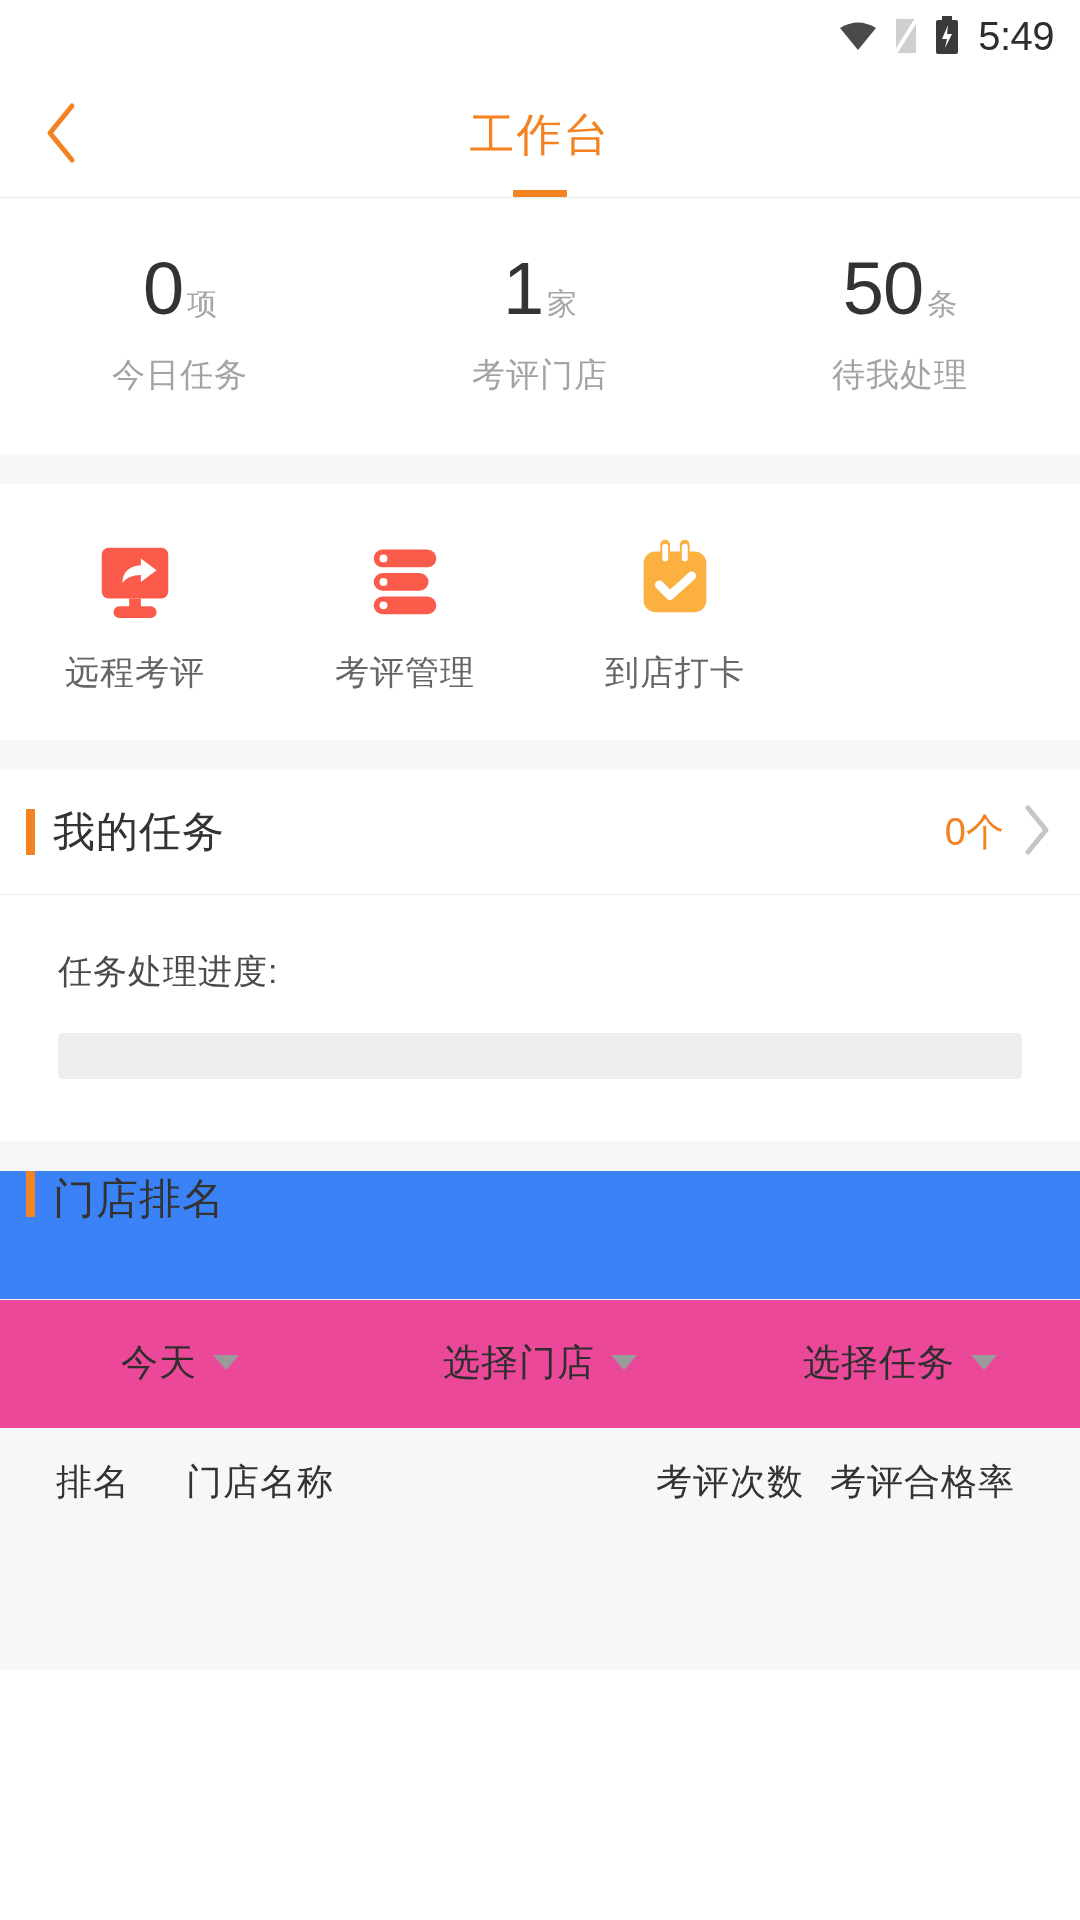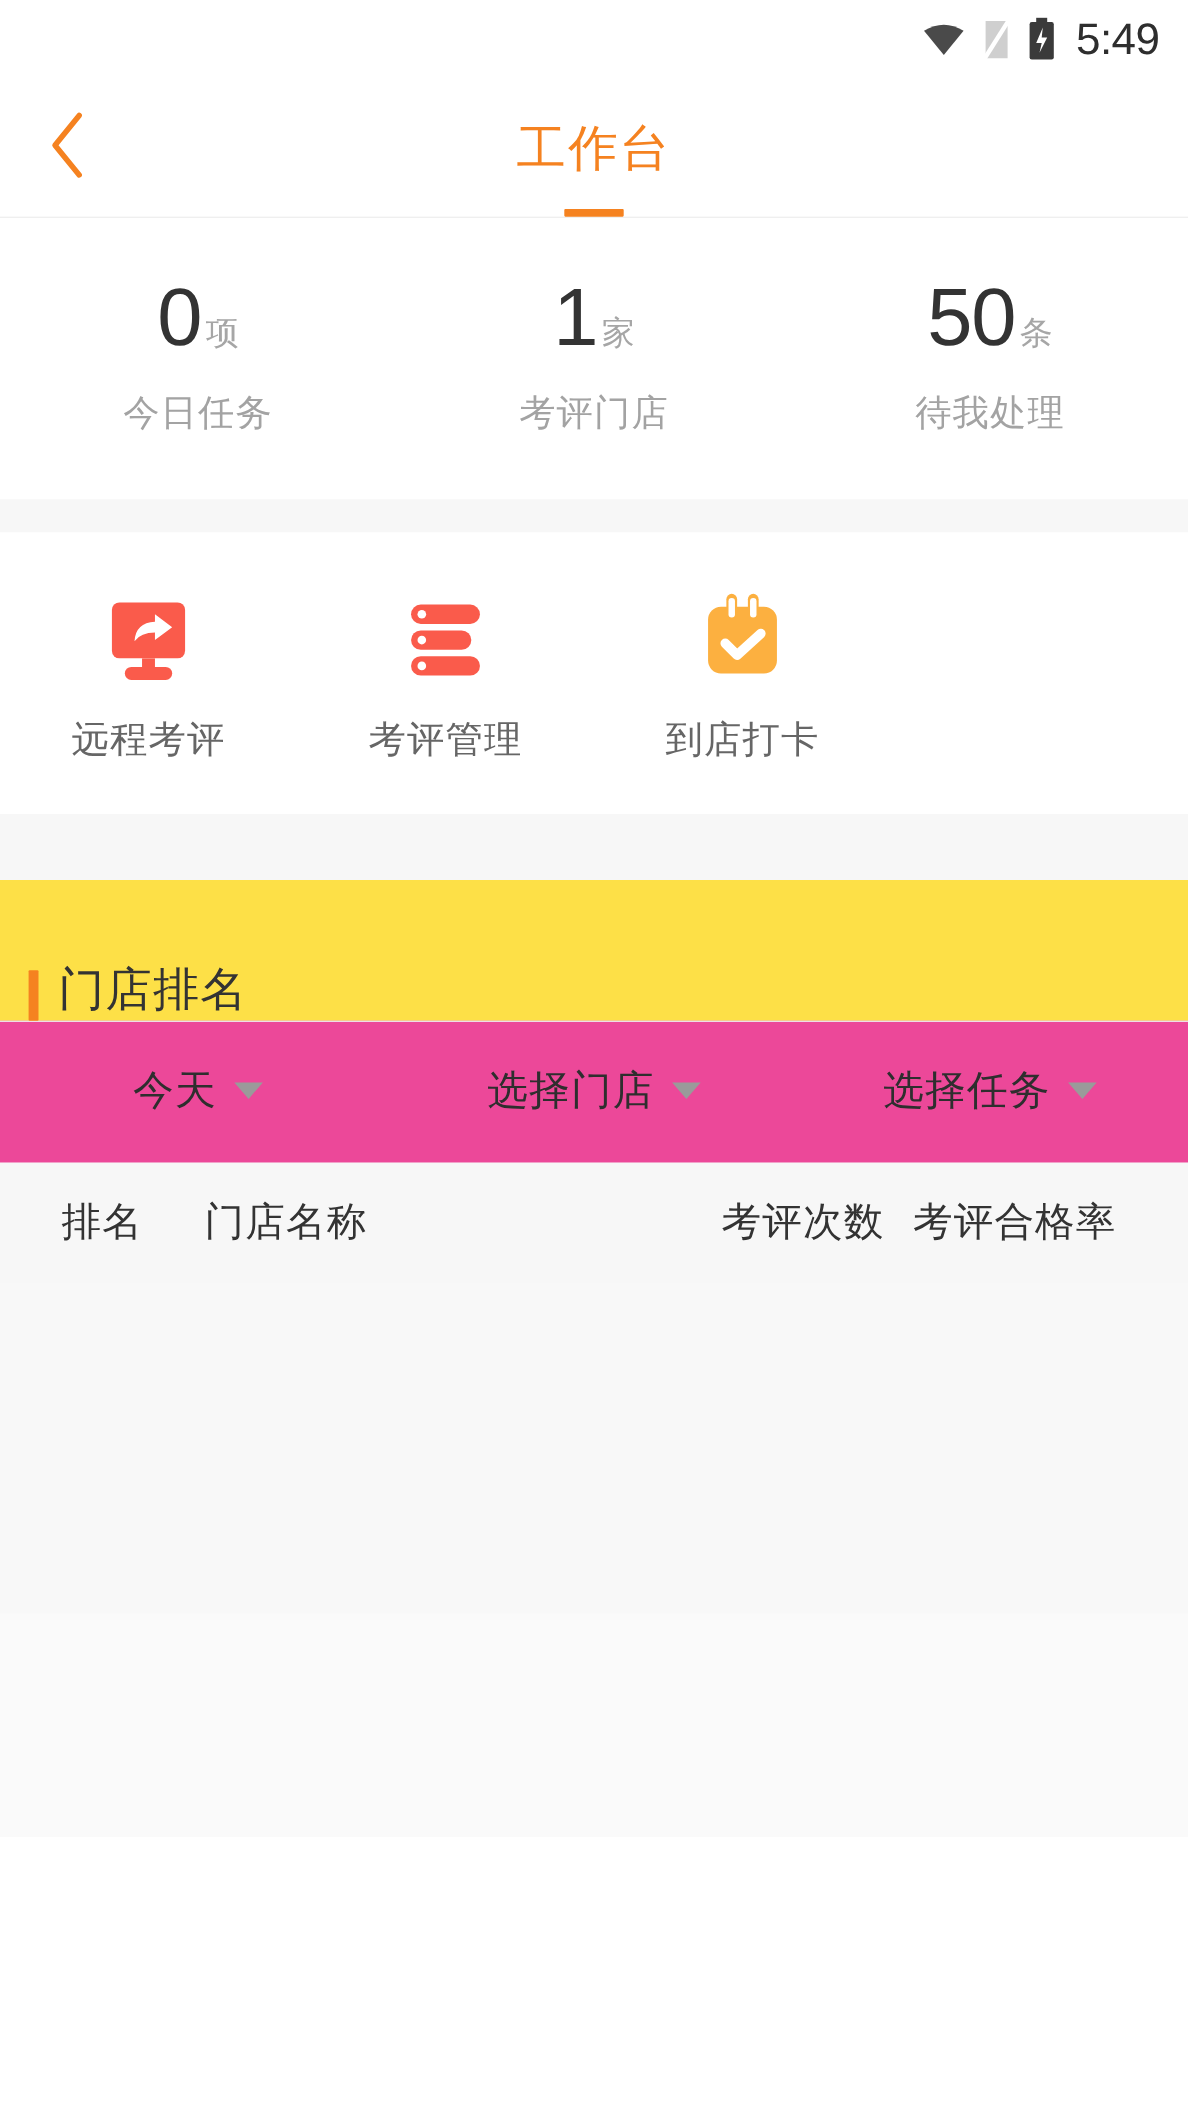--- a/index.html
+++ b/index.html
@@ -83,21 +83,21 @@
   
   .progress-block { background:#ffffff; padding:54px 58px 62px 58px; }
   .progress-label { font-size:34px; color:#4a4a4a; letter-spacing:1px; }
   .progress-track {
     margin-top:38px; height:46px; background:#ededed; border-radius:4px; position:relative;
     overflow:hidden;
   }
   .progress-fill { height:100%; background:#f58220; width:0%; }
 
   
-  .rank-head { background:#fde047; height:128px; display:flex; align-items:flex-end; padding:0 26px; }
+  .rank-head { background:#3b82f6; height:128px; display:flex; align-items:flex-start; padding:0 26px; }
   .filters {
     background:#ec4899; display:flex; padding:38px 0 40px 0;
     border-top:1px solid #efefef;
   }
   .filter { flex:1; display:flex; align-items:center; justify-content:center; gap:16px; }
   .filter-label { font-size:37px; color:#2e2e2e; letter-spacing:1px; }
   .caret { width:0;height:0;border-left:13px solid transparent;border-right:13px solid transparent;border-top:15px solid #9a9a9a; }
 
   .table-head {
     background:#f7f7f7; height:110px; display:flex; align-items:center;
@@ -216,21 +216,40 @@
         </svg>
       </div>
       <div class="action-label">到店打卡</div>
     </div>
 
     <div class="action empty"></div>
   </div>
 
   <div class="band"></div>
 
-
+  <div class="sec-head">
+    <div class="sec-bar"></div>
+    <div class="sec-title">我的任务</div>
+    <div class="sec-right">
+      <span class="sec-count">0个</span>
+      <span>
+        <svg width="34" height="52" viewBox="0 0 34 52">
+          <path d="M8 4 L26 26 L8 48" fill="none" stroke="#c5c5c5" stroke-width="5" stroke-linecap="round" stroke-linejoin="round"></path>
+        </svg>
+      </span>
+    </div>
+    <div class="sec-underline"></div>
+  </div>
+
+  <div class="progress-block">
+    <div class="progress-label">任务处理进度:</div>
+    <div class="progress-track">
+      <div class="progress-fill" style="width: 0%;"></div>
+    </div>
+  </div>
 
   <div class="band"></div>
 
   <div class="rank-head">
     <div class="sec-bar"></div>
     <div class="sec-title">门店排名</div>
   </div>
 
   <div class="filters">
     <div class="filter">

